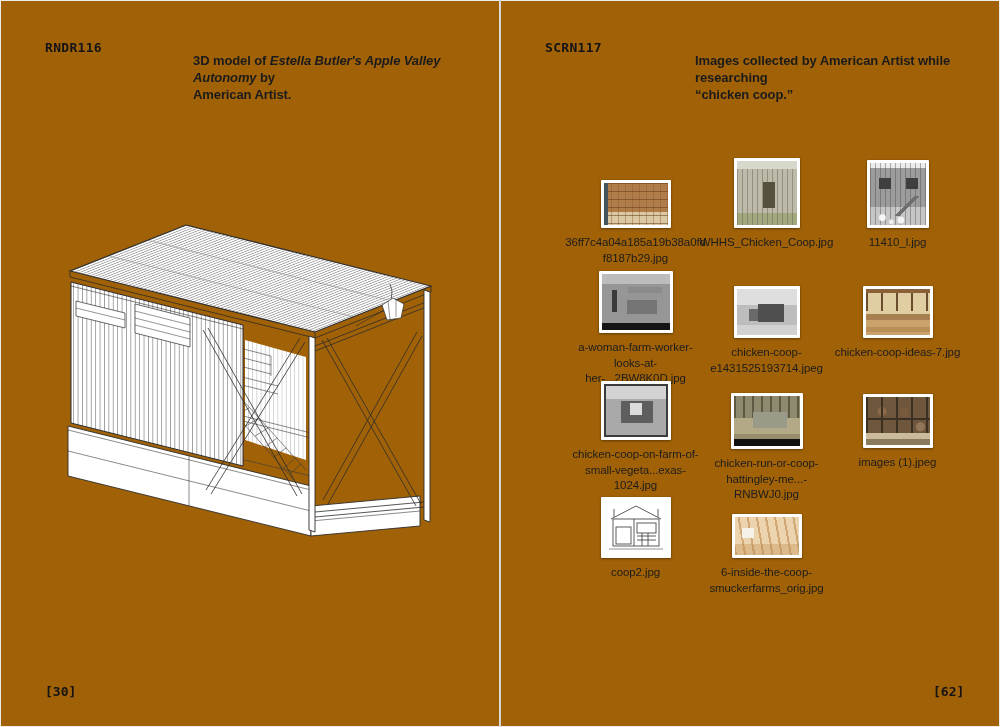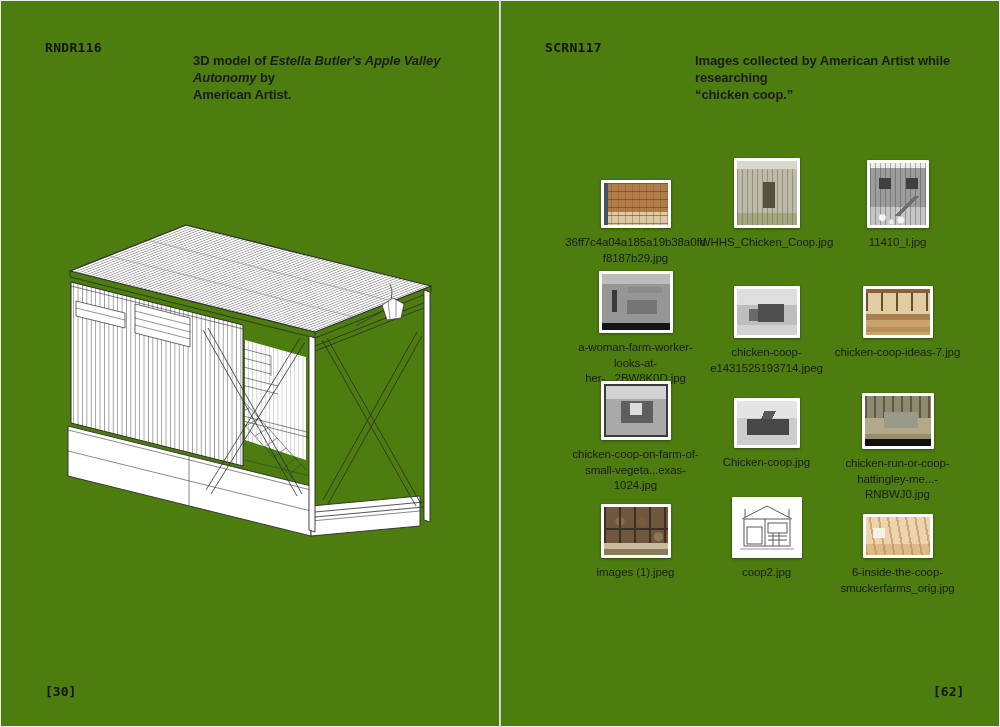--- a/index.html
+++ b/index.html
@@ -1,17 +1,17 @@
 <!DOCTYPE html>
 <html><head>
 <meta charset="utf-8">
 <style>
   html,body{margin:0;padding:0;background:#fff;}
   .spread{
-    position:relative;width:1000px;height:727px;background:#4d7c0f;
+    position:relative;width:1000px;height:727px;background:#a16207;
     font-family:"Liberation Sans", sans-serif;color:#191919;overflow:hidden;
     box-shadow:inset 0 0 0 1px #ececec;
   }
   .gutter{position:absolute;left:499px;top:0;width:2px;height:727px;
     background:linear-gradient(90deg,#e3e3e3,#cccccc);}
   .code{
     position:absolute;font-family:"DejaVu Sans Mono", monospace;font-weight:bold;
     font-size:13px;letter-spacing:0.3px;color:#141414;
   }
   .code.left{left:45px;top:40px;}
@@ -300,28 +300,20 @@
       <figure class="cell" style="margin:0">
         <div class="thumbzone">
             <div class="thumb t7">
               <div class="img"></div>
             </div>
           </div>
         <figcaption class="fname">chicken-coop-on-farm-of-
 small-vegeta...exas-1024.jpg</figcaption>
       </figure>
 
-      <figure class="cell" style="margin:0">
-        <div class="thumbzone">
-            <div class="thumb t8">
-              <div class="img"></div>
-            </div>
-          </div>
-        <figcaption class="fname">Chicken-coop.jpg</figcaption>
-      </figure>
 
       <figure class="cell" style="margin:12px">
         <div class="thumbzone">
             <div class="thumb t9">
               <div class="img"></div>
             </div>
           </div>
         <figcaption class="fname">chicken-run-or-coop-
 hattingley-me...-RNBWJ0.jpg</figcaption>
       </figure>

